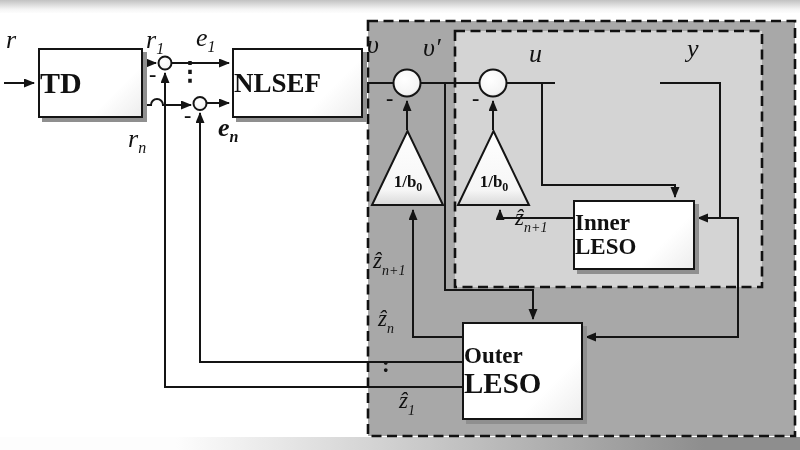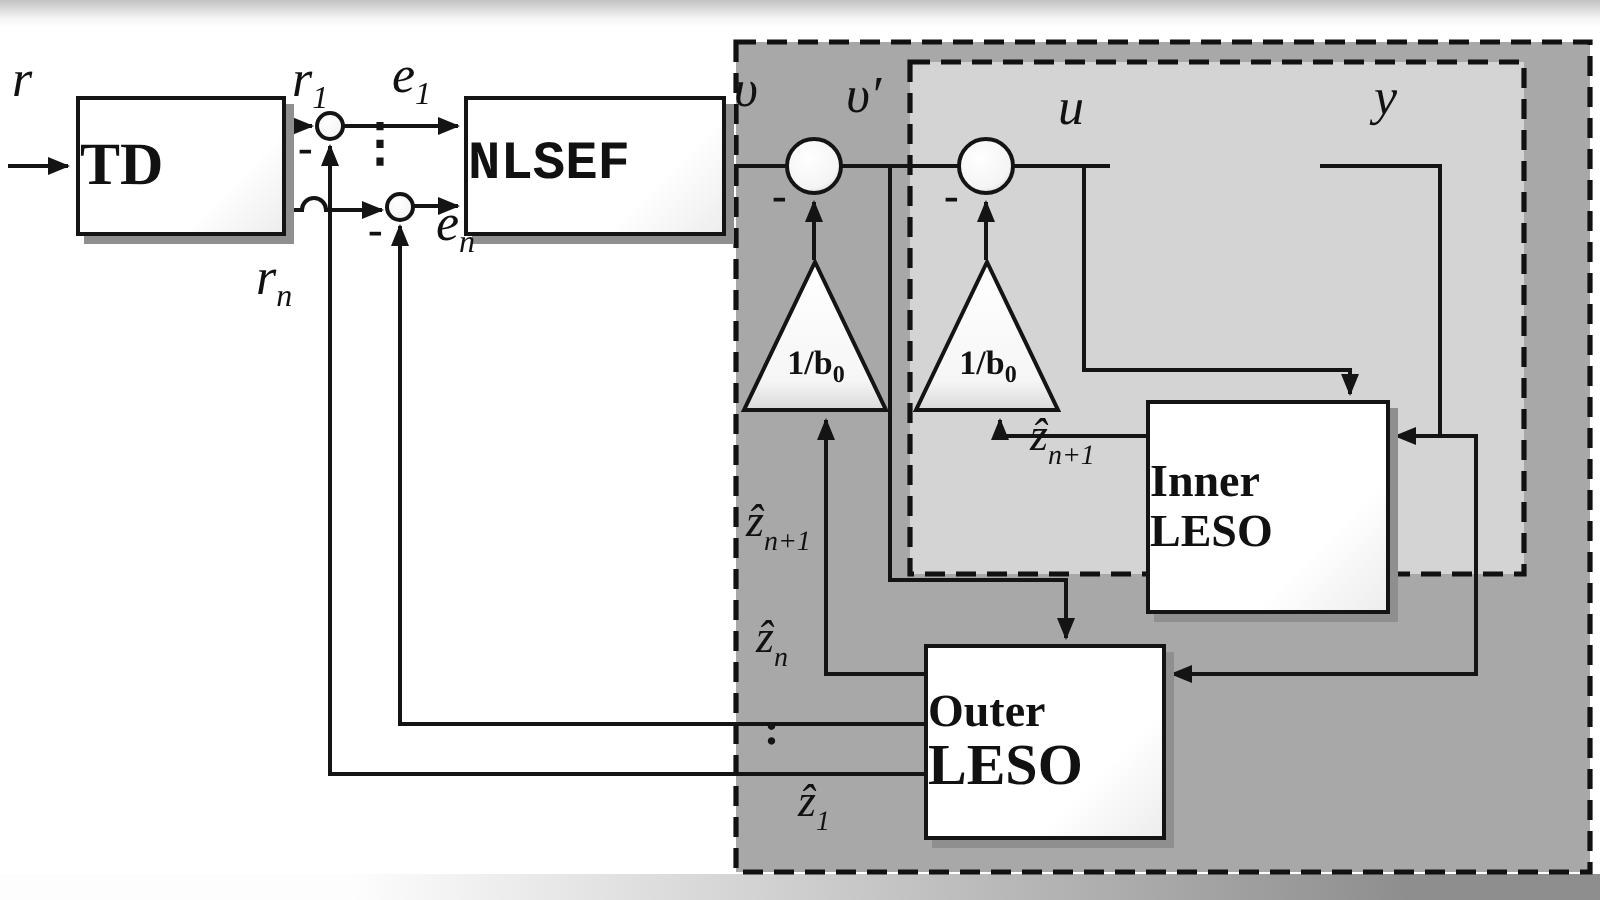--- a/index.html
+++ b/index.html
@@ -88,26 +88,26 @@
     <circle cx="165" cy="63" r="6.5" fill="url(#circGrad)" stroke="#141414" stroke-width="2"></circle>
     <circle cx="200" cy="103.5" r="6.5" fill="url(#circGrad)" stroke="#141414" stroke-width="2"></circle>
     <circle cx="407" cy="83" r="13.5" fill="url(#circGrad)" stroke="#141414" stroke-width="2"></circle>
     <circle cx="493" cy="83" r="13.5" fill="url(#circGrad)" stroke="#141414" stroke-width="2"></circle>
   </svg>
 
   <div class="block" style="left:38px;top:48px;width:105px;height:70px;font-size:30px;">
     <span>TD</span>
   </div>
 
-  <div class="block" style="left:232px;top:48px;width:131px;height:70px;font-size:27px;font-family:Liberation Mono, monospace;">
+  <div class="block" style="left:232px;top:48px;width:131px;height:70px;font-size:27px;">
     <span>NLSEF</span>
   </div>
 
 
-  <div class="block" style="left:573px;top:200px;width:122px;height:107px;font-size:23px;">
+  <div class="block" style="left:573px;top:200px;width:122px;height:70px;font-size:23px;">
     <span>Inner</span>
     <span>LESO</span>
   </div>
 
   <div class="block" style="left:462px;top:322px;width:121px;height:98px;">
     <span style="font-size:23px;">Outer</span>
     <span style="font-size:29px;">LESO</span>
   </div>
 
   <div class="gain" style="left:383px;top:172px;">
@@ -118,21 +118,21 @@
   </div>
 
   <div class="sig" style="left:6px;top:25px;">
     <span class="base">r</span></div>
   <div class="sig" style="left:146px;top:25px;">
     <span class="base">r</span><span class="sub">1</span></div>
   <div class="sig" style="left:196px;top:23px;">
     <span class="base">e</span><span class="sub">1</span></div>
   <div class="sig" style="left:128px;top:124px;">
     <span class="base">r</span><span class="sub">n</span></div>
-  <div class="sig" style="left:218px;top:97px;">
+  <div class="sig" style="left:218px;top:113px;font-weight:bold;">
     <span class="base">e</span><span class="sub">n</span></div>
   <div class="sig" style="left:367px;top:30px;">
     <span class="base">υ</span></div>
   <div class="sig" style="left:423px;top:33px;">
     <span class="base">υ′</span></div>
   <div class="sig" style="left:529px;top:39px;">
     <span class="base">u</span></div>
   <div class="sig" style="left:687px;top:34px;">
     <span class="base">y</span></div>
 

